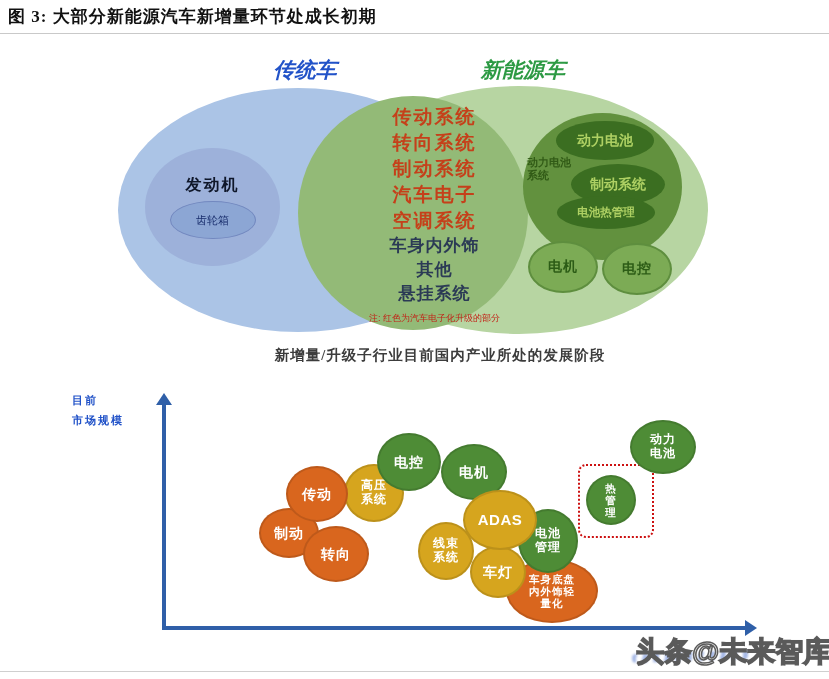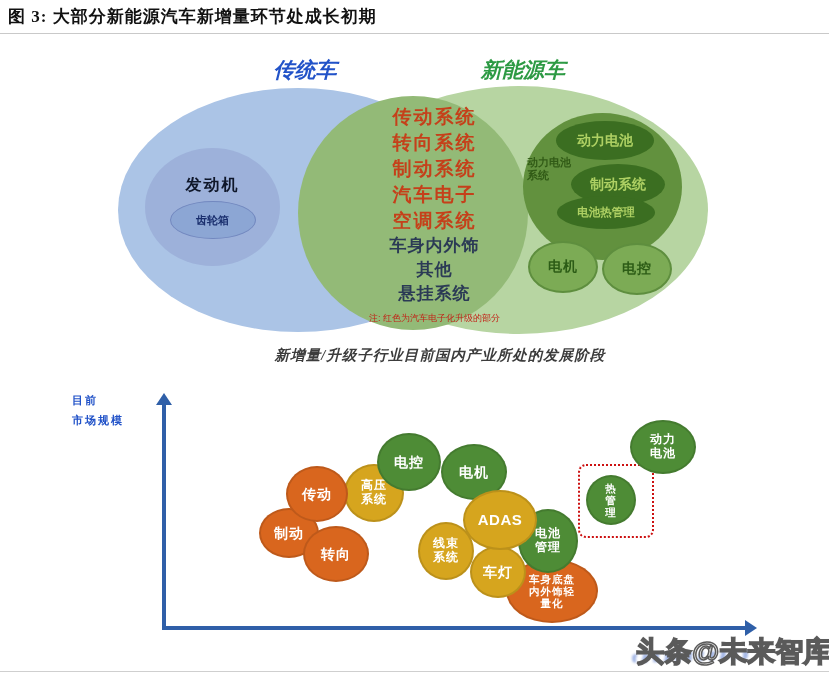--- a/index.html
+++ b/index.html
@@ -16,42 +16,42 @@
   .venn-green{left:330px;top:86px;width:378px;height:248px;background:var(--vennGreen);z-index:1;}
   .venn-mid{left:298px;top:96px;width:230px;height:234px;background:var(--vennMid);z-index:2;}
   .venn-label{position:absolute;top:56px;font-size:21px;font-weight:bold;font-style:italic;
               text-align:center;z-index:5;font-family:"Liberation Serif",serif;}
   .lbl-trad{left:250px;width:110px;color:var(--tradLabel);}
   .lbl-nev{left:458px;width:130px;color:var(--nevLabel);}
   .engine{left:145px;top:148px;width:135px;height:118px;background:var(--engine);z-index:3;
           display:flex;flex-direction:column;align-items:center;justify-content:center;gap:5px;}
   .engine-label{font-size:16px;font-weight:bold;color:#0f172a;letter-spacing:2px;}
   .gearbox{width:84px;height:36px;border-radius:50%;background:var(--gear);border:1px solid #7288bf;
-           display:flex;align-items:center;justify-content:center;font-size:11px;font-weight:bold;color:#1a2f6e;}
+           display:flex;align-items:center;justify-content:center;font-size:11px;font-weight:normal;color:#1a2f6e;}
   .overlap-list{position:absolute;left:337px;top:104px;width:195px;text-align:center;z-index:4;
                 font-family:Liberation Sans, sans-serif;}
   .red-item{font-size:19px;font-weight:bold;color:var(--redText);line-height:26px;letter-spacing:2px;}
   .dark-item{font-size:17px;font-weight:bold;color:var(--navyText);line-height:24px;letter-spacing:1px;}
   .overlap-note{font-size:9px;color:#c22217;margin-top:6px;white-space:nowrap;}
   .big-green{left:523px;top:113px;width:159px;height:147px;background:var(--bigGreen);z-index:3;}
   .battery-side-label{position:absolute;left:527px;top:156px;width:60px;z-index:4;font-size:11px;
                       font-weight:bold;color:rgba(38,78,12,0.8);line-height:13px;}
   .pill{position:absolute;border-radius:50%;background:var(--pill);color:var(--pillText);z-index:5;
         display:flex;align-items:center;justify-content:center;font-weight:bold;}
   .pill-1{left:556px;top:121px;width:98px;height:39px;font-size:14px;}
   .pill-2{left:571px;top:164px;width:94px;height:41px;font-size:14px;}
   .pill-3{left:557px;top:196px;width:98px;height:33px;font-size:11.5px;}
   .mini-green{position:absolute;border-radius:50%;background:var(--motor);border:2px solid #5e8e3e;
               color:#2c5c16;font-weight:bold;font-size:14px;z-index:3;
               display:flex;align-items:center;justify-content:center;letter-spacing:1px;}
   .motor{left:528px;top:241px;width:66px;height:48px;}
   .control{left:602px;top:243px;width:66px;height:48px;}
   
   .chart-subtitle{position:absolute;left:160px;top:346px;width:560px;text-align:center;font-size:14.5px;
-                  font-weight:bold;color:#3c3c3c;letter-spacing:1px;font-family:"Liberation Serif",serif;font-style:italic;}
+                  font-weight:bold;color:#3c3c3c;letter-spacing:1px;font-family:"Liberation Serif",serif;}
   .y-axis{position:absolute;left:162px;top:404px;width:4px;height:224px;background:var(--axis);}
   .y-arrow{position:absolute;left:156px;top:393px;width:0;height:0;
            border-left:8px solid transparent;border-right:8px solid transparent;
            border-bottom:12px solid var(--axis);}
   .x-axis{position:absolute;left:162px;top:626px;width:584px;height:4px;background:var(--axis);}
   .x-arrow{position:absolute;left:745px;top:620px;width:0;height:0;
            border-top:8px solid transparent;border-bottom:8px solid transparent;
            border-left:12px solid var(--axis);}
   .y-axis-label{position:absolute;left:72px;top:390px;width:78px;z-index:2;
                 color:var(--tradLabel);font-weight:bold;font-size:11px;line-height:20px;letter-spacing:2px;}

